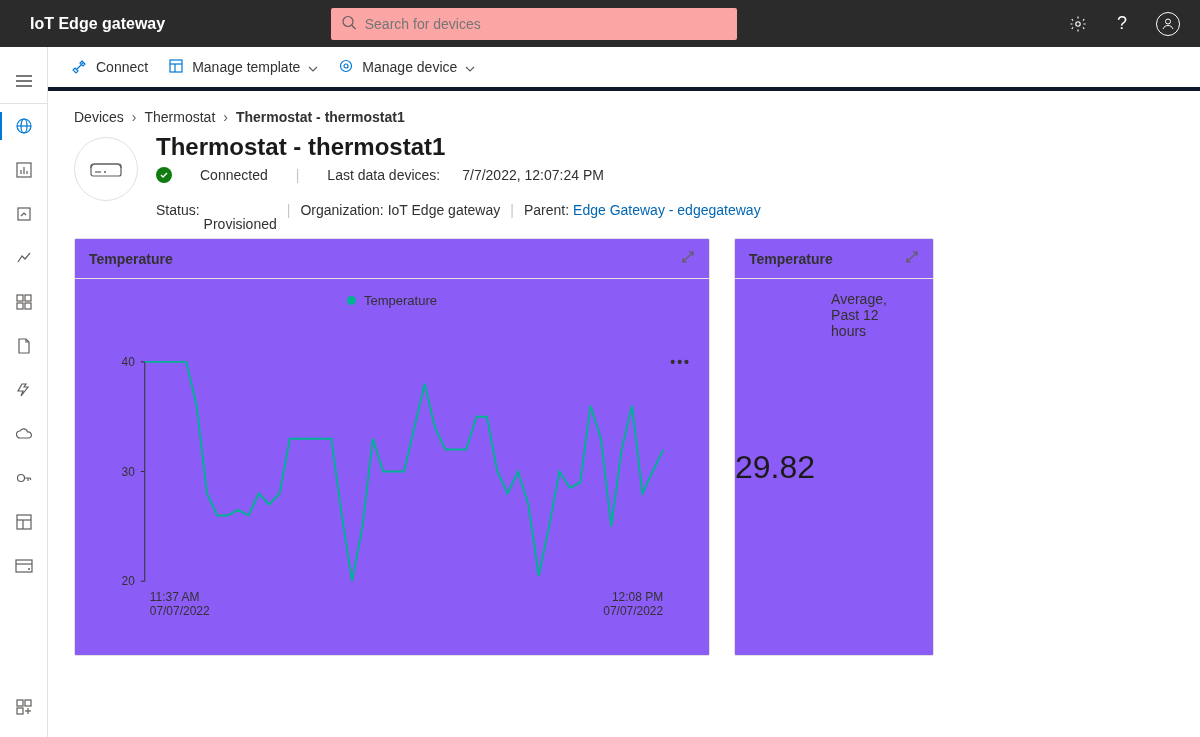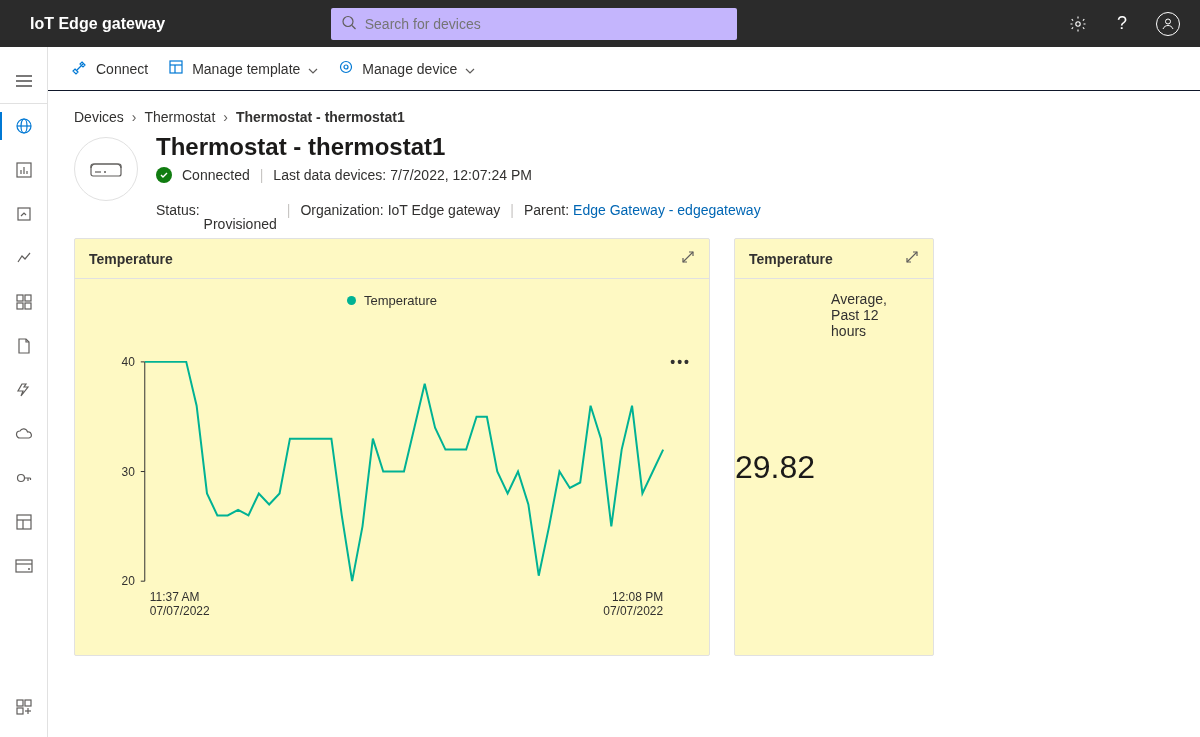--- a/index.html
+++ b/index.html
@@ -1,60 +1,60 @@
 <!DOCTYPE html>
 <html><head>
 <meta charset="utf-8">
 <style>
   html,body{margin:0;padding:0;font-family:"Segoe UI",Arial,sans-serif;font-size:14px;color:#323130;background:#fff;}
   *{box-sizing:border-box;}
   
   .topbar{height:47px;background:#2b2b2b;color:#fff;display:flex;align-items:center;padding:0 20px 0 30px;}
   .topbar .title{font-size:16px;font-weight:600;}
   .search-wrap{margin-left:auto;margin-right:auto;position:relative;width:406px;}
-  .search-wrap input{width:100%;height:32px;border:none;border-radius:2px;background:#c4b5fd;color:#323130;padding:0 10px 0 34px;font-size:14px;outline:none;}
+  .search-wrap input{width:100%;height:32px;border:none;border-radius:2px;background:#fca5a5;color:#323130;padding:0 10px 0 34px;font-size:14px;outline:none;}
   .search-icon{position:absolute;left:10px;top:50%;transform:translateY(-50%);}
   .top-icons{display:flex;align-items:center;gap:24px;margin-left:auto;}
   .icon-btn{display:inline-flex;align-items:center;justify-content:center;width:20px;height:20px;color:#fff;cursor:pointer;}
   .avatar{width:24px;height:24px;border:1px solid #fff;border-radius:50%;display:flex;align-items:center;justify-content:center;font-size:11px;}
   
   .shell{display:flex;height:690px;}
   .siderail{width:48px;border-right:1px solid #e1e1e1;display:flex;flex-direction:column;align-items:center;padding-top:12px;gap:0;position:relative;}
   .rail-sep{width:100%;height:1px;background:#e1e1e1;margin:0;}
   .rail-item{width:48px;height:44px;display:flex;align-items:center;justify-content:center;cursor:pointer;color:#605e5c;position:relative;}
   .rail-item.active::before{content:"";position:absolute;left:0;top:8px;bottom:8px;width:2px;background:#0078d4;}
   .rail-item.active{color:#0078d4;}
   .bottom-rail{margin-top:auto;margin-bottom:8px;}
   
   .main{flex:1;display:flex;flex-direction:column;overflow:hidden;}
-  .cmdbar{height:44px;border-bottom:1px solid #0f172a;display:flex;align-items:center;padding:0 24px;gap:20px;}
+  .cmdbar{height:44px;border-bottom:4px solid #0f172a;display:flex;align-items:center;padding:0 24px;gap:20px;}
   .cmd-item{display:flex;align-items:center;gap:8px;color:#323130;cursor:pointer;font-size:14px;}
   .cmd-item .ci{color:#0078d4;}
   .chev{color:#605e5c;}
   .content{flex:1;overflow:auto;padding:18px 16px 24px 26px;}
   .crumbs{display:flex;align-items:center;gap:8px;color:#323130;font-size:14px;margin-bottom:8px;}
   .crumbs .sep{color:#605e5c;}
   .crumbs .cur{font-weight:600;}
   .crumb-link{cursor:pointer;}
   .device-head{display:flex;gap:18px;align-items:flex-start;margin-bottom:6px;}
   .dev-icon{width:64px;height:64px;border:1px solid #e1e1e1;border-radius:50%;display:flex;align-items:center;justify-content:center;color:#605e5c;flex-shrink:0;margin-top:4px;}
   .dev-title{font-size:24px;font-weight:600;color:#1b1a19;margin:0 0 6px 0;}
-  .statusrow{display:flex;align-items:flex-start;gap:10px;color:#323130;font-size:14px;flex-wrap:wrap;}
+  .statusrow{display:flex;align-items:flex-start;gap:28px;color:#323130;font-size:14px;flex-wrap:wrap;}
   .conn-dot{display:inline-flex;align-items:center;justify-content:center;width:16px;height:16px;background:#107c10;border-radius:50%;color:#fff;}
   .conn-dot svg{width:10px;height:10px;}
   .vsep{color:#c8c6c4;}
   .subrow{display:flex;align-items:center;gap:10px;color:#323130;font-size:14px;margin-top:4px;flex-wrap:wrap;}
   .link{color:#0066b4;cursor:pointer;}
   .tabs{display:flex;gap:26px;border-bottom:0;margin:20px 0 16px 0;}
   .tab{padding:6px 0 10px 0;cursor:pointer;color:#323130;font-size:14px;position:relative;}
   .tab.active{font-weight:600;}
   .tab.active::after{content:"";position:absolute;left:0;right:0;bottom:0;height:2px;background:#0078d4;}
   
   .cards{display:flex;gap:24px;}
-  .card{border:1px solid #e1e1e1;border-radius:2px;background:#fef9c3;display:flex;flex-direction:column;}
+  .card{border:1px solid #e1e1e1;border-radius:2px;background:#8b5cf6;display:flex;flex-direction:column;}
   .card-h{height:40px;border-bottom:1px solid #e1e1e1;display:flex;align-items:center;justify-content:space-between;padding:0 14px;font-weight:600;}
   .expand{color:#605e5c;cursor:pointer;}
   .card.chart{width:636px;height:418px;}
   .card.kpi{width:200px;height:418px;}
   .legend{display:flex;align-items:center;justify-content:center;gap:8px;padding:14px 0 0 0;font-size:13px;color:#323130;}
   .ldot{width:9px;height:9px;border-radius:50%;background:#00b294;display:inline-block;}
   .chart-body{flex:1;position:relative;}
   .more-dots{position:absolute;right:18px;top:46px;color:#323130;cursor:pointer;font-weight:bold;letter-spacing:2px;}
   .kpi-body{flex:1;display:flex;flex-direction:row;}
   .kpi-val{flex:1;display:flex;align-items:center;justify-content:center;font-size:32px;color:#1b1a19;font-weight:400;}

